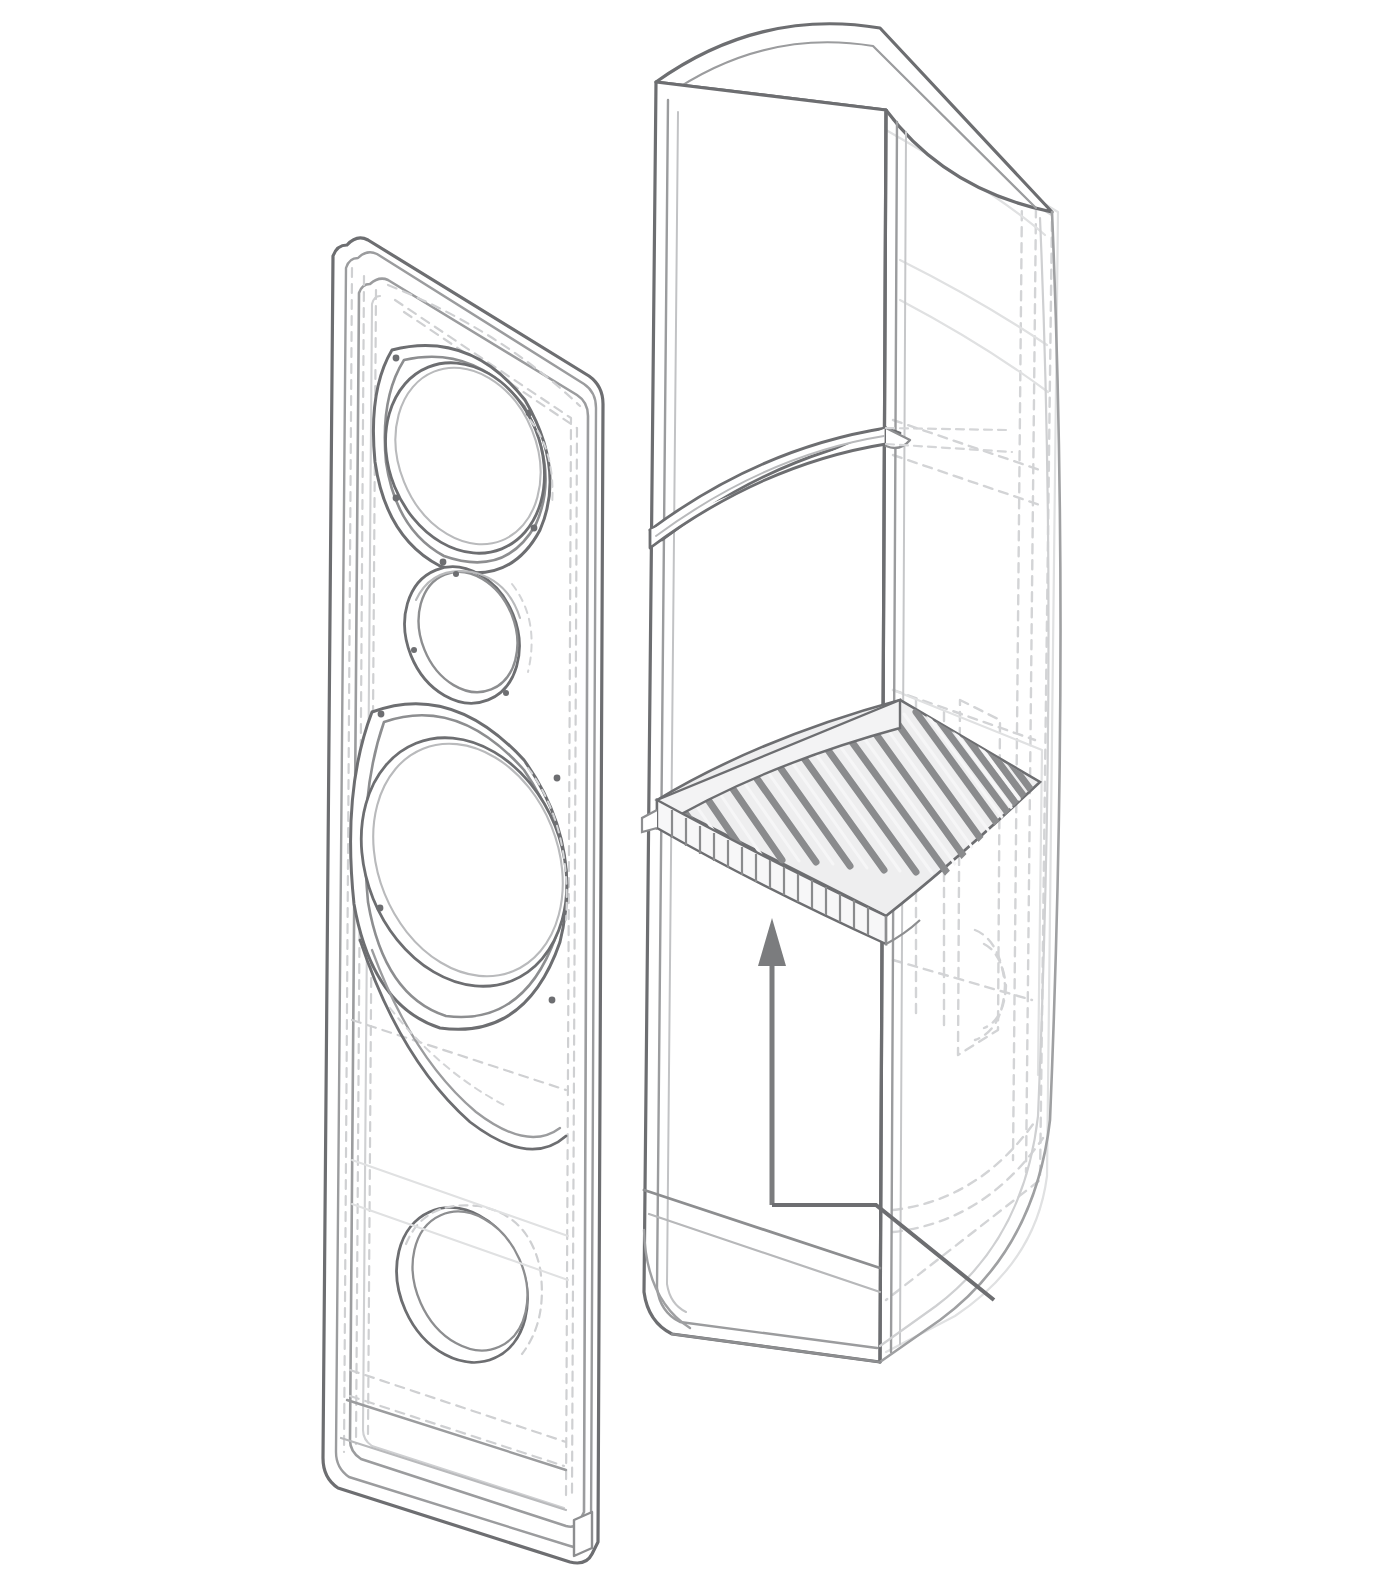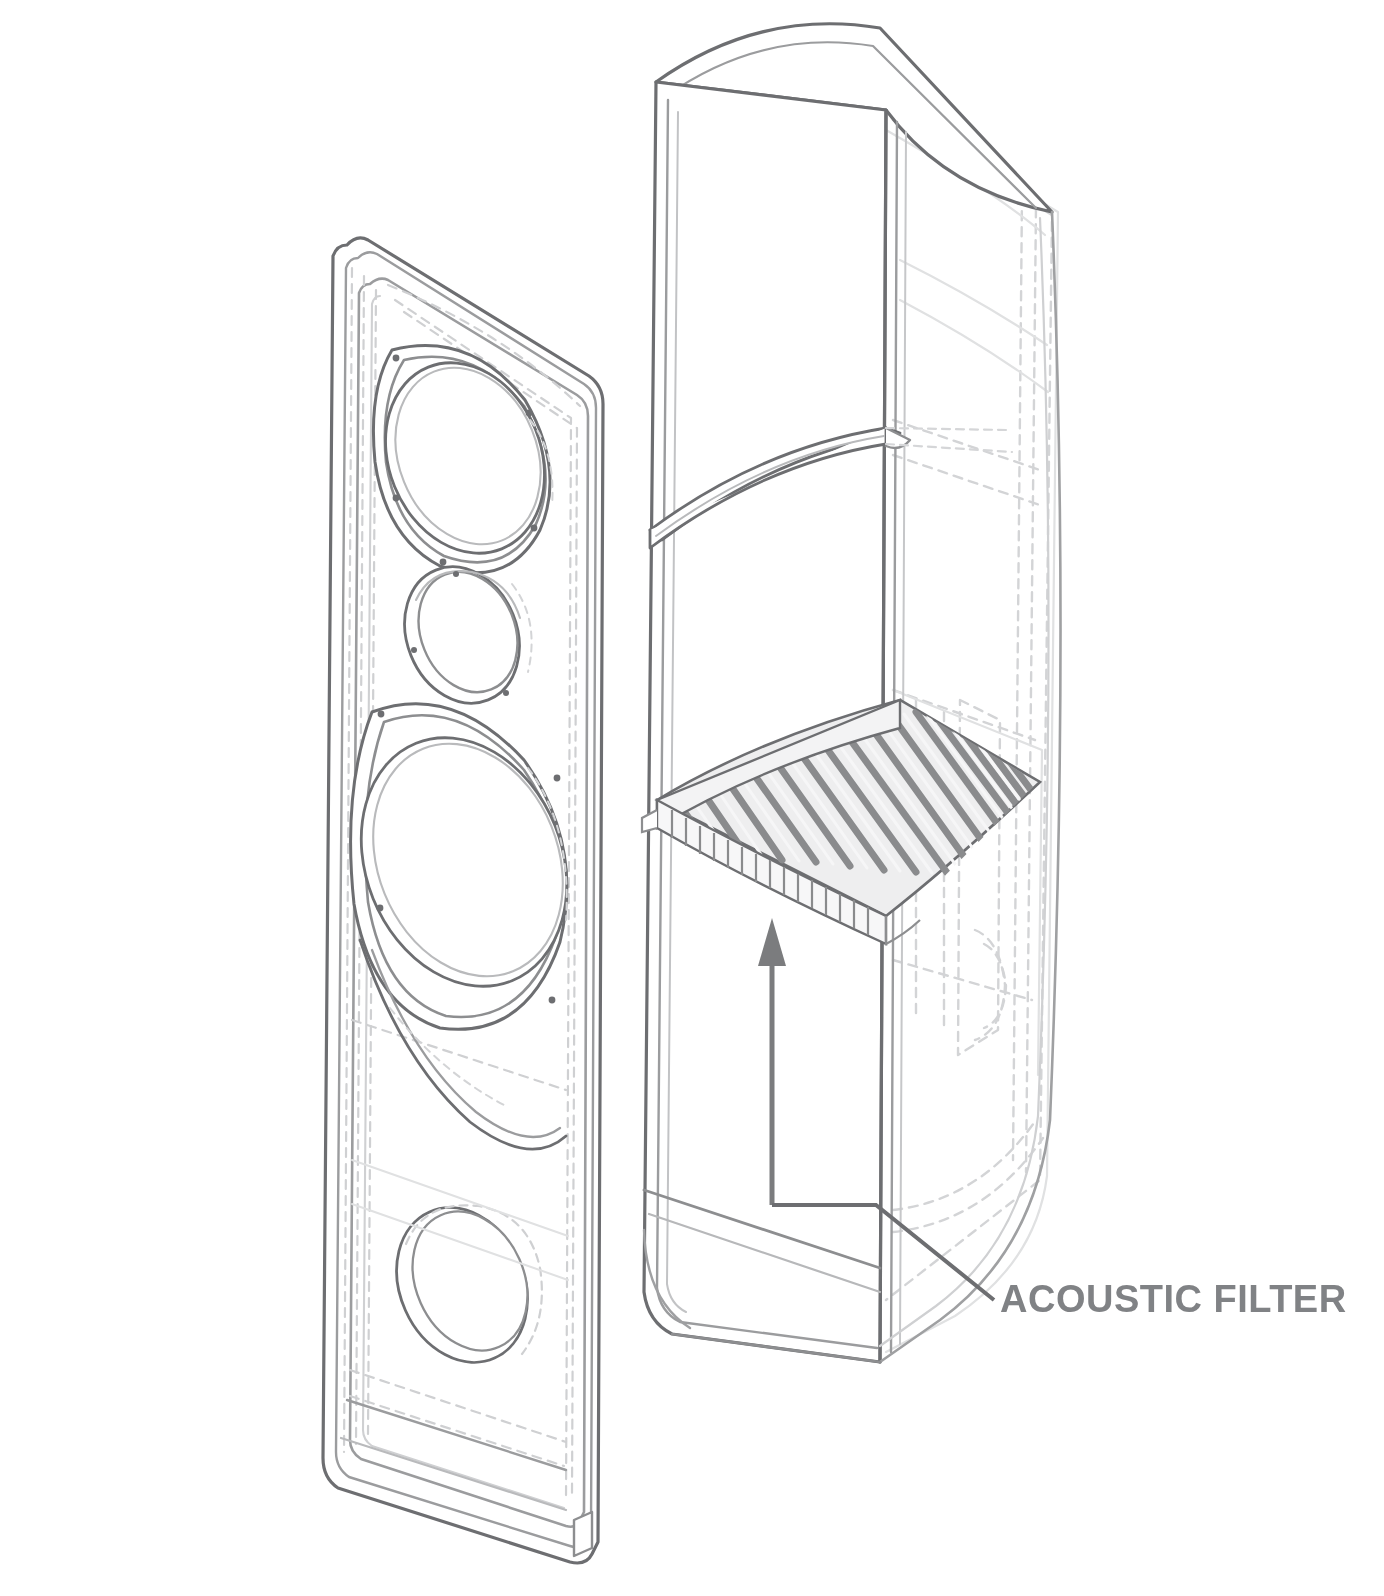--- a/index.html
+++ b/index.html
@@ -281,15 +281,14 @@
     <g>
 
       <line x1="772" y1="1205" x2="772" y2="960" stroke="#7b7c7e" stroke-width="5" stroke-linecap="butt"></line>
 
       <polygon points="772,918 786,966 758,966" fill="#7b7c7e" stroke="none"></polygon>
 
       <polyline points="772,1205 876,1205 994,1300" fill="none" stroke="#6d6e71" stroke-width="4" stroke-linejoin="miter" stroke-linecap="butt"></polyline>
     </g>
   </svg>
 
-  <div class="callout-label">ACOUSTIC FILTER</div>
 
 </div>
 
 </body></html>

